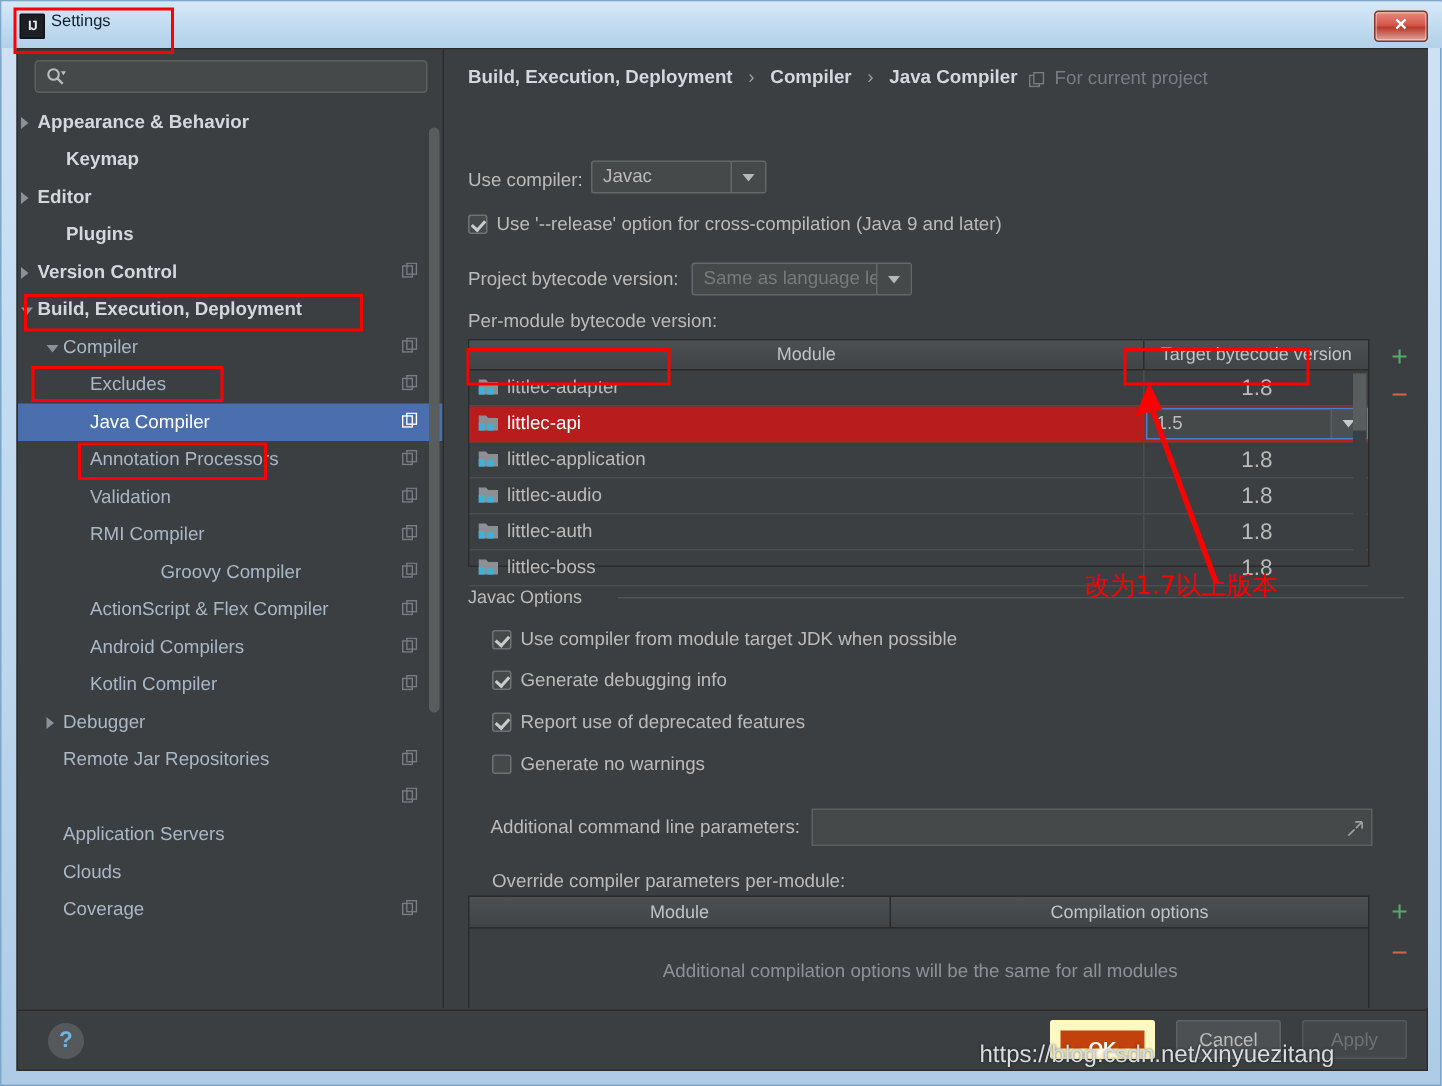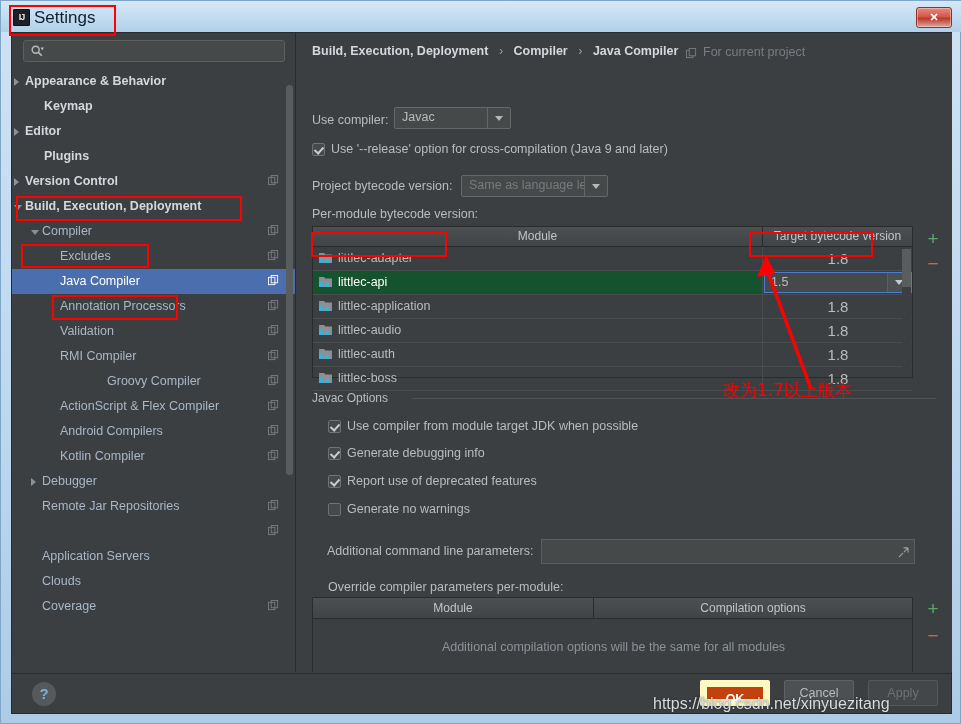--- a/index.html
+++ b/index.html
@@ -20,21 +20,21 @@
     background:linear-gradient(180deg,#d7e8f7 0%,#c2dcf1 50%,#b2d0e9 100%);
   }
   #title-icon{
     position:absolute;left:12px;top:8px;width:15px;height:15px;
     background:#1c2026;border:1px solid #0d1014;border-radius:1px;
     color:#e8e8e8;font-size:9px;font-weight:bold;line-height:15px;text-align:center;
     letter-spacing:-1px;
   }
   #title-text{
     position:absolute;left:33px;top:7px;
-    font-size:17px;color:#11202e;
+    font-size:11px;color:#11202e;
   }
   #close-btn{
     position:absolute;right:10px;top:6px;width:34px;height:19px;
     background:linear-gradient(180deg,#e8897f 0%,#d4584a 45%,#b93a2c 55%,#e0a79e 100%);
     border:1px solid #8d3226;border-radius:3px;
     color:#fff;font-size:11px;font-weight:bold;text-align:center;line-height:18px;
     box-shadow:inset 0 0 0 1px rgba(255,255,255,.35);
     cursor:pointer;
   }
   
@@ -158,21 +158,21 @@
     border-bottom:1px solid #2b2b2b;
   }
   #mod-head .hc{
     position:absolute;top:0;height:19px;line-height:19px;
     font-size:12px;color:#c0c4c6;text-align:center;
   }
   #mod-head .hsep{position:absolute;top:0;width:1px;height:19px;background:#2b2b2b;}
   .mrow{
     position:relative;height:23px;border-bottom:1px solid #4a4d4f;
   }
-  .mrow.sel{background:#14532d;padding-left:28px;}
+  .mrow.sel{background:#b91c1c;padding-left:28px;}
   .mrow .mic{position:absolute;left:6px;top:5px;width:13px;height:12px;}
   .mrow .mname{position:absolute;left:25px;top:0;height:23px;line-height:23px;font-size:12.5px;color:#bbbbbb;}
   .mrow.sel .mname{color:#ffffff;}
   .mrow .vsep{position:absolute;left:449px;top:0;width:1px;height:23px;background:#4a4d4f;}
   .mrow .mver{
     position:absolute;left:450px;top:0;width:150px;height:23px;line-height:23px;
     font-size:15px;color:#bbbbbb;text-align:center;
   }
   .editor-cell{
     position:absolute;left:451px;top:1px;width:148px;height:21px;

